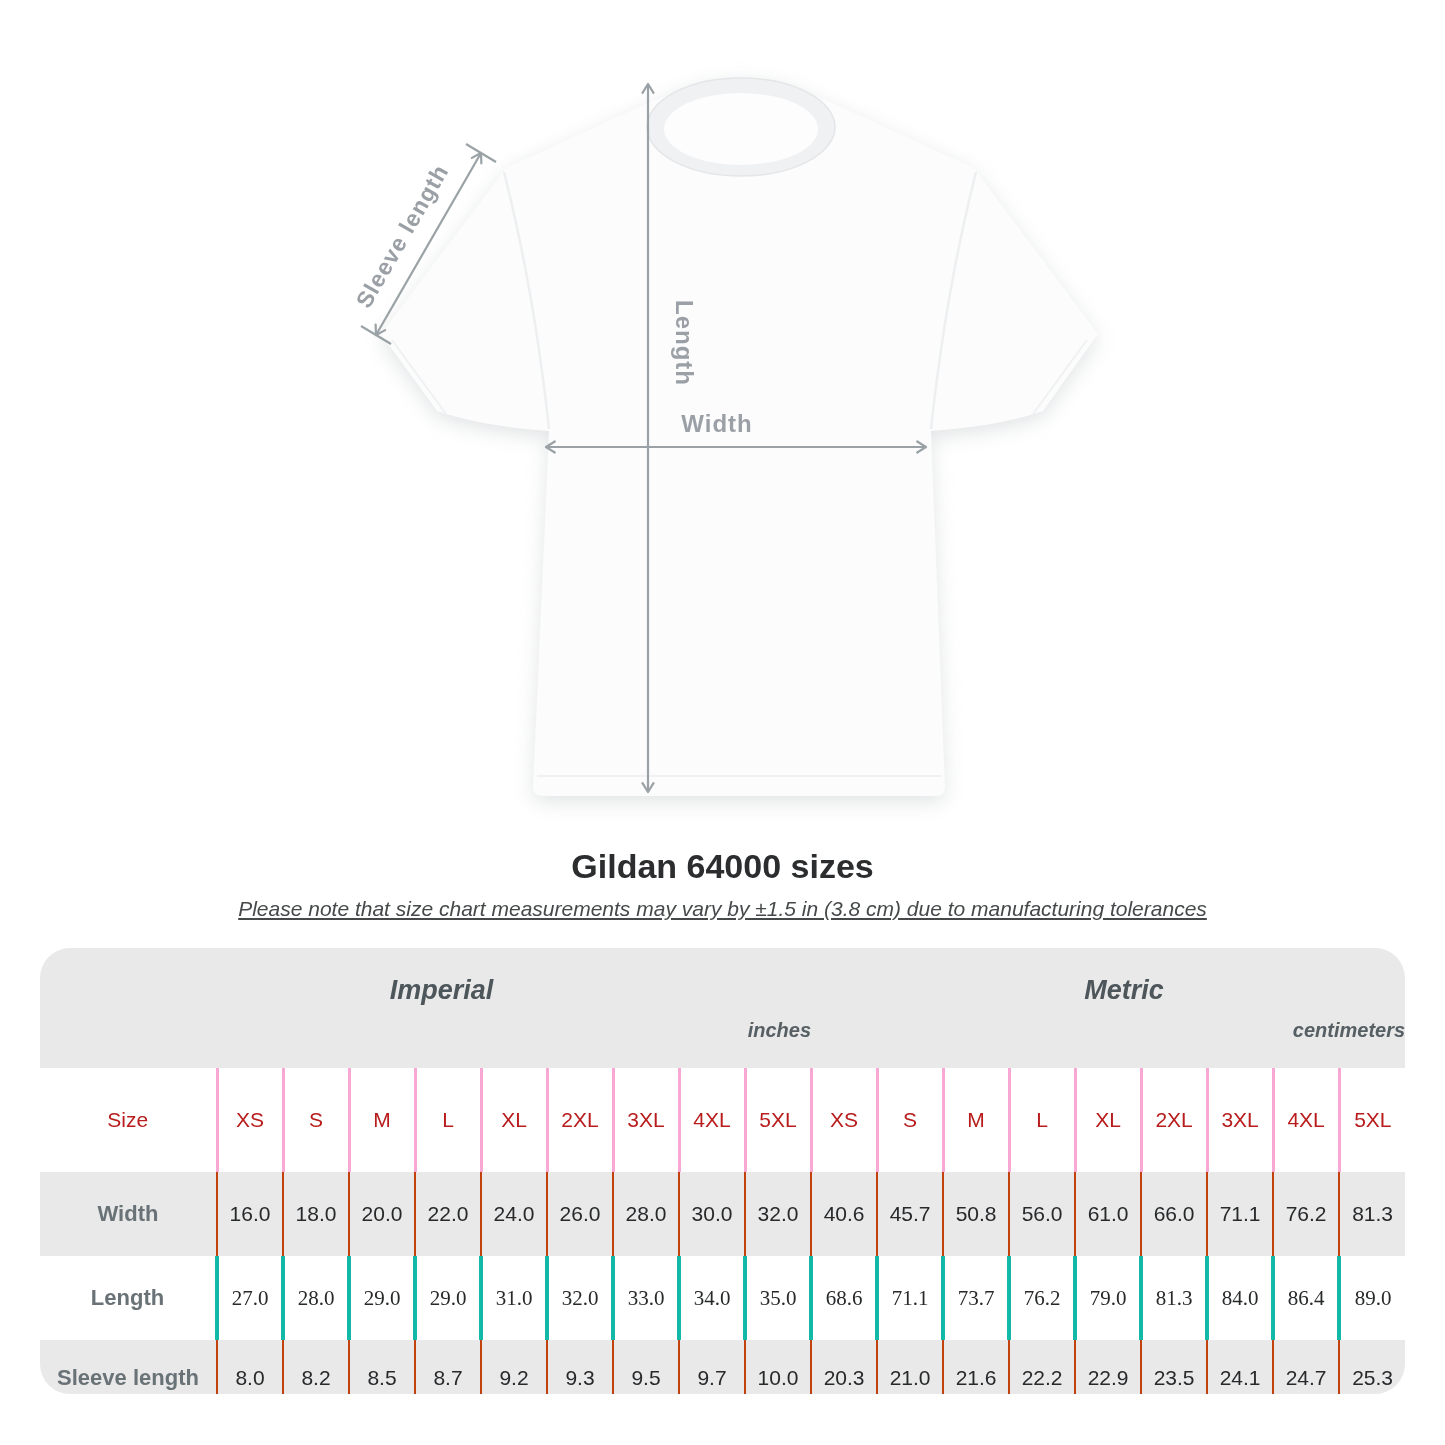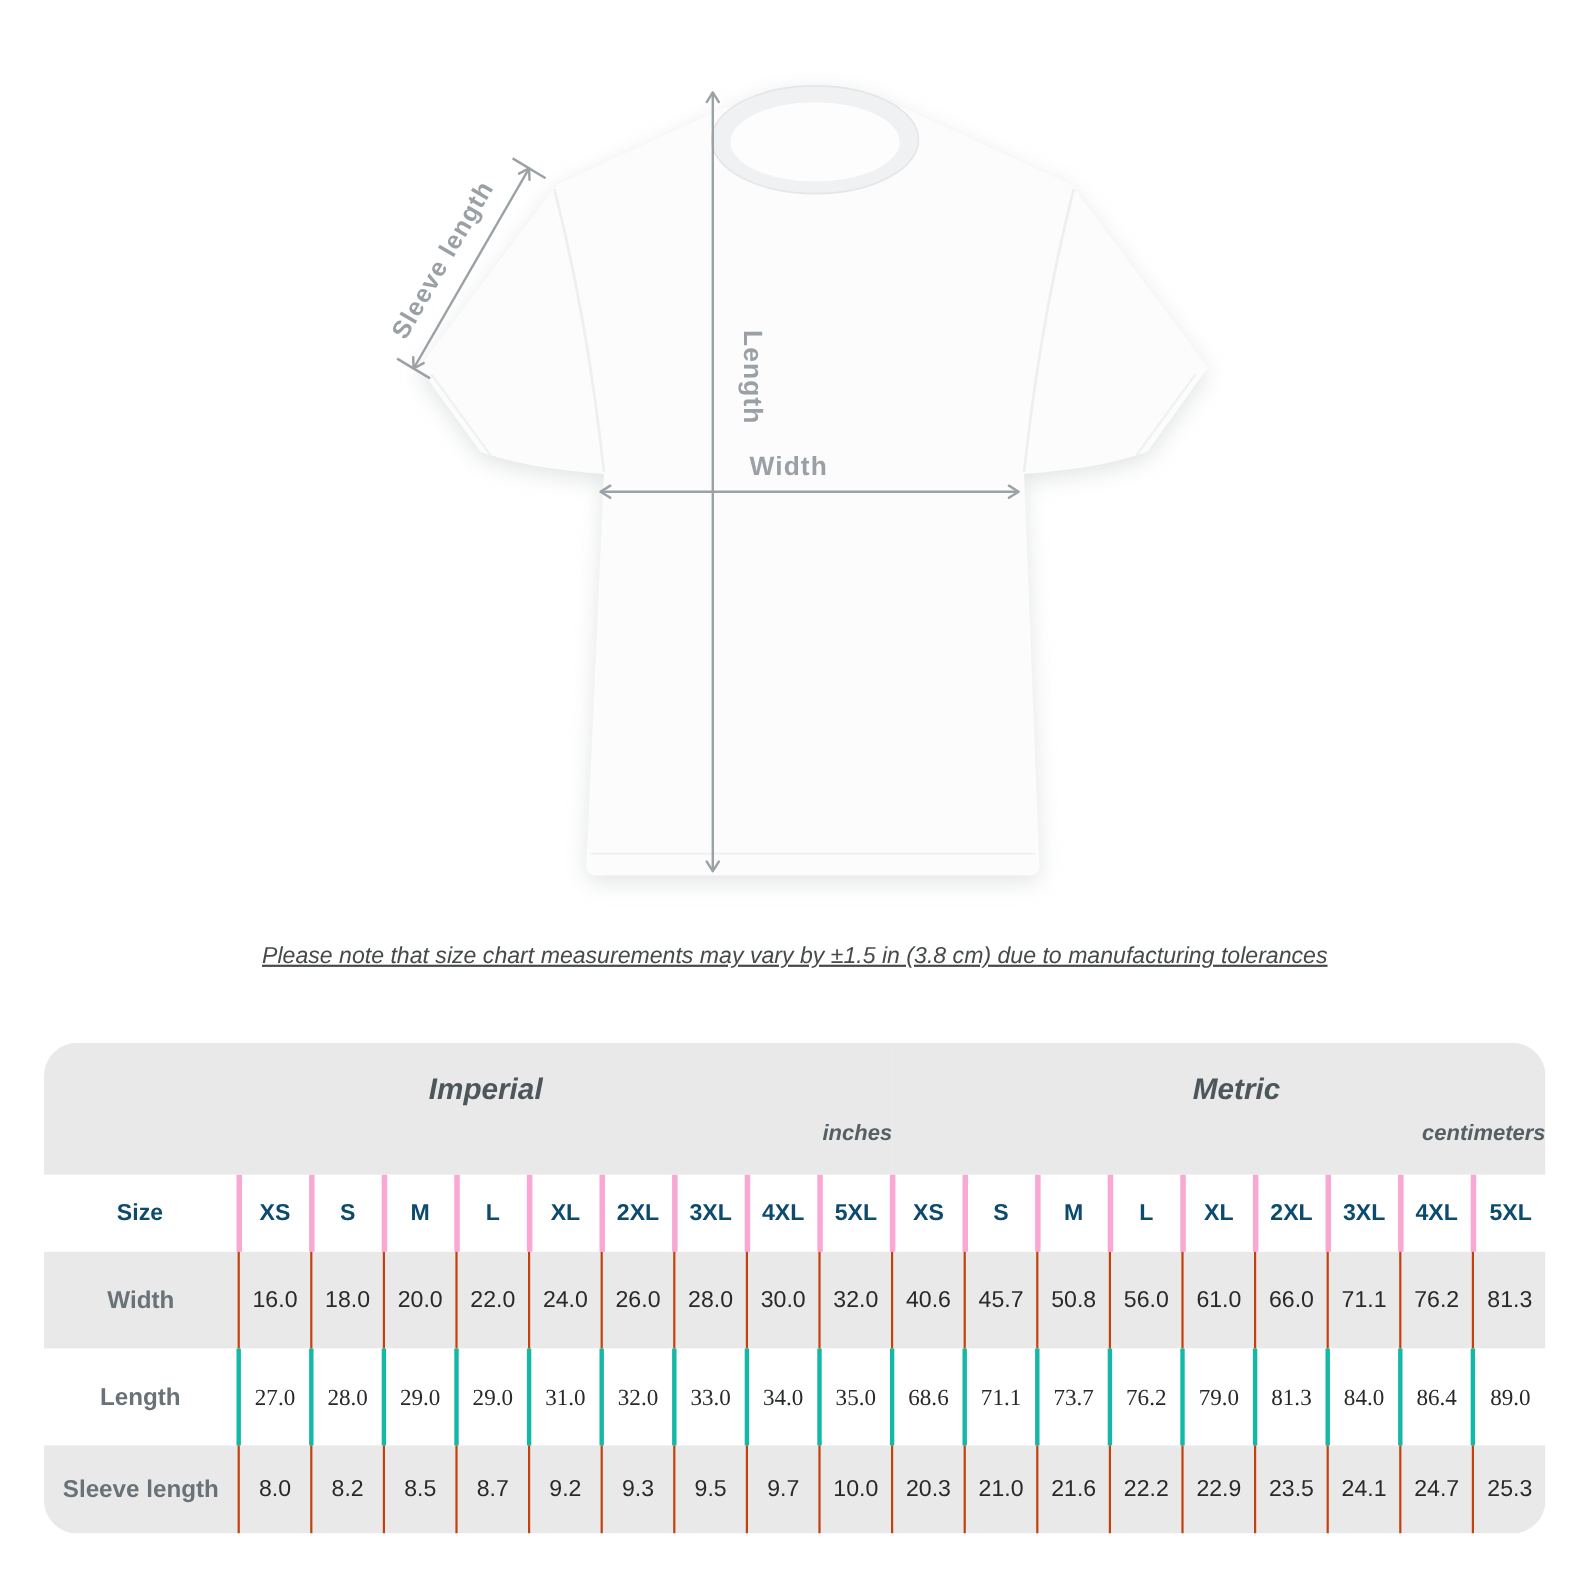--- a/index.html
+++ b/index.html
@@ -26,22 +26,22 @@
     position:absolute; left:40px; top:948px; width:1365px; height:446px;
     border-radius:30px; overflow:hidden;
   }
   table.size-table { width:100%; height:100%; border-collapse:collapse; table-layout:fixed; }
   table.size-table th, table.size-table td { padding:0; text-align:center; vertical-align:middle; }
 
   tr.units-row th { background:#e9e9e9; height:120px;padding-left:32px; }
   .unit-name { font-size:27px; font-weight:bold; font-style:italic; color:#4d565a; }
   .unit-sub  { font-size:20px; font-style:italic; color:#565f63; margin-top:13px;text-align:right; }
 
-  tr.size-header-row th { background:#ffffff; height:70px; font-size:21px; font-weight:bold; color:#0c4a6e; }
-  tr.size-header-row th:not(:first-child) { border-left:5px solid #f9a8d4; }
+  tr.size-header-row th { background:#ffffff; height:104px; font-size:21px; font-weight:normal; color:#b91c1c; }
+  tr.size-header-row th:not(:first-child) { border-left:3px solid #f9a8d4; }
 
   td.value-cell { font-size:21px; color:#27292a; }
   .rowlabel { font-size:22px; font-weight:bold; color:#697276; }
 
   tr.plain td { background:#ffffff; height:84px; }
   tr.plain td:not(:first-child) { border-left:4px solid #14b8a6;font-family:Liberation Serif, serif; }
   tr.shade td { background:#e9e9ea; height:84px; }
   tr.shade td:not(:first-child) { border-left:2px solid #c2410c; }
   tr.last-row td { height:76px; }
 </style>
@@ -91,20 +91,21 @@
       <line x1="361" y1="326" x2="391" y2="344"></line>
     </g>
 
     <text class="meas-text-sleeve" x="409" y="240" text-anchor="middle" transform="rotate(-60 409 240)">Sleeve length</text>
     <text class="meas-text" x="676" y="343" text-anchor="middle" transform="rotate(90 676 343)">Length</text>
     <text class="meas-text" x="717" y="432" text-anchor="middle">Width</text>
   </svg>
 </figure>
 
 <header class="titleblock">
+  <h1>Gildan 64000 sizes</h1>
   <p class="note">Please note that size chart measurements may vary by ±1.5 in (3.8 cm) due to manufacturing tolerances</p>
 </header>
 
 <section class="table-wrap">
   <table class="size-table">
     <colgroup id="cols">
         <col style="width: 177px;">
         <col style="width: 66px;">
         <col style="width: 66px;">
         <col style="width: 66px;">

